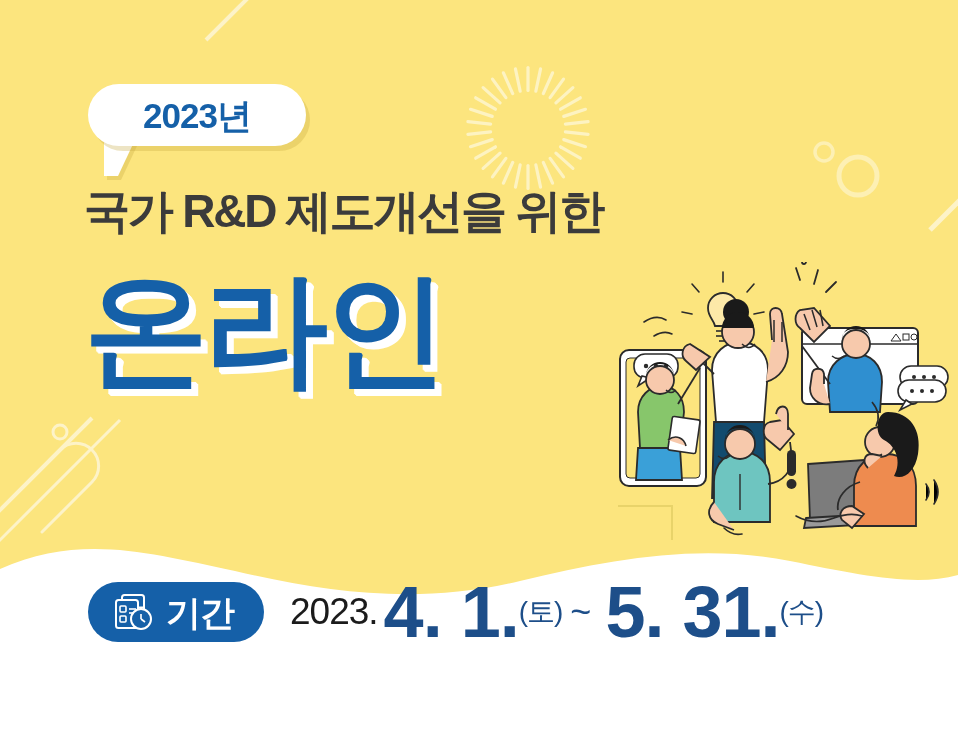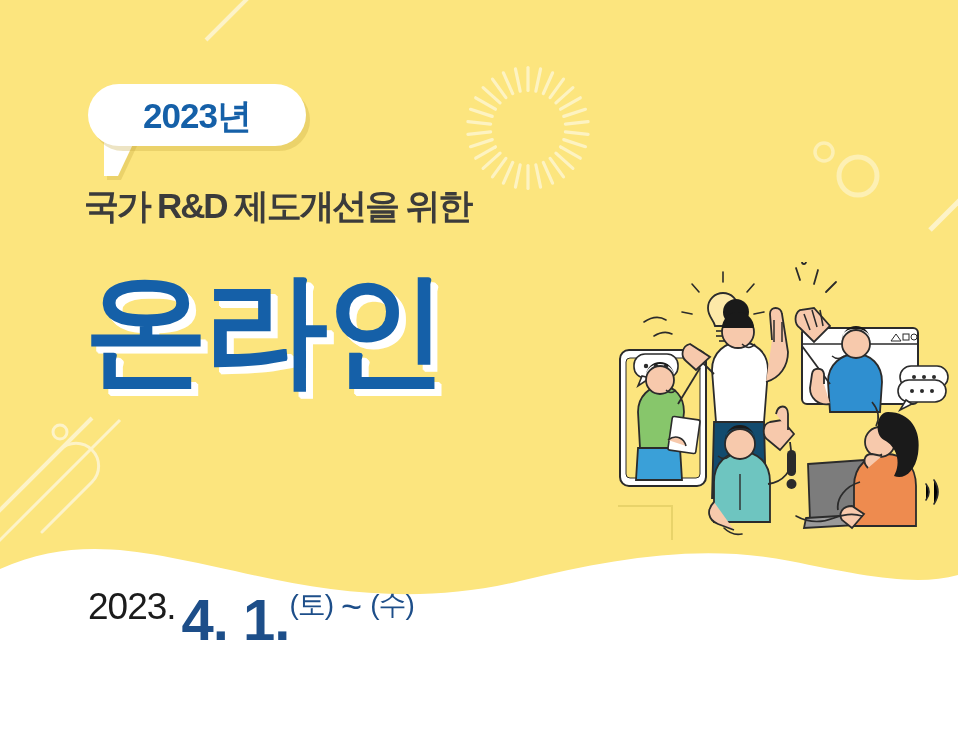--- a/index.html
+++ b/index.html
@@ -76,21 +76,21 @@
     border-top: 34px solid #ffffff;
     border-bottom: 0 solid transparent;
     filter: drop-shadow(3px 4px 0 rgba(196,166,60,.30));
   }
 
   
   .sub-title {
     position: absolute;
     left: 84px;
     top: 186px;
-    font-size: 35px;
+    font-size: 46px;
     font-weight: 700;
     color: #3b3b3b;
     letter-spacing: -2.2px;
     line-height: 1.12;
     white-space: nowrap;
   }
 
   .main-title {
     position: absolute;
     left: 84px;
@@ -137,31 +137,31 @@
   .pill-label {
     font-size: 35px;
     font-weight: 800;
     color: #ffffff;
     letter-spacing: -1px;
     line-height: 1;
   }
 
   .date-line {
     display: flex;
-    align-items: flex-start;
+    align-items: center;
     font-weight: 700;
   }
   .d-year {
     font-size: 37px;
     font-weight: 400;
     color: #1b1b1b;
     letter-spacing: -1px;
   }
   .d-big {
-    font-size: 58px;
+    font-size: 72px;
     font-weight: 700;
     color: #1d4e89;
     letter-spacing: -1px;
     margin-left: 6px;
   }
   .d-day {
     font-size: 28px;
     font-weight: 400;
     color: #1d4e89;
     letter-spacing: -1px;
@@ -396,23 +396,40 @@
     <g fill="none" stroke="#2b2b2b" stroke-width="1.6" stroke-linecap="round">
       <path d="M40 60 q12 -8 22 -2"></path>
       <path d="M50 74 q10 -6 18 -2"></path>
       <path d="M192 254 q18 10 38 2 q16 -6 28 -2"></path>
       <path d="M120 266 q8 8 18 6"></path>
     </g>
   </svg>
 
   <div class="period-row">
 
+    <div class="period-pill">
+      <svg class="pill-icon" width="42" height="42" viewBox="0 0 42 42" xmlns="http://www.w3.org/2000/svg">
+        <rect x="10" y="4" width="22" height="28" rx="2.5" fill="none" stroke="#ffffff" stroke-width="2"></rect>
+        <rect x="4" y="9" width="22" height="28" rx="2.5" fill="#1560a8" stroke="#ffffff" stroke-width="2"></rect>
+        <rect x="8" y="15" width="6" height="6" rx="1" fill="none" stroke="#ffffff" stroke-width="1.6"></rect>
+        <rect x="8" y="25" width="6" height="6" rx="1" fill="none" stroke="#ffffff" stroke-width="1.6"></rect>
+        <line x1="17" y1="18" x2="24" y2="18" stroke="#ffffff" stroke-width="1.6"></line>
+        <line x1="17" y1="22" x2="22" y2="22" stroke="#ffffff" stroke-width="1.6"></line>
+        <circle cx="29" cy="28" r="10" fill="#1560a8" stroke="#ffffff" stroke-width="2"></circle>
+        <line x1="26" y1="16.5" x2="32" y2="16.5" stroke="#ffffff" stroke-width="2"></line>
+        <line x1="29" y1="16.5" x2="29" y2="19" stroke="#ffffff" stroke-width="2"></line>
+        <line x1="29" y1="28" x2="29" y2="23" stroke="#ffffff" stroke-width="1.6"></line>
+        <line x1="29" y1="28" x2="33" y2="31" stroke="#ffffff" stroke-width="1.6"></line>
+      </svg>
+      <span class="pill-label">기간</span>
+    </div>
 
     <div class="date-line">
       <span class="d-year">2023.</span>
       <span class="d-big">4. 1.</span>
       <span class="d-day">(토)</span>
       <span class="d-tilde">~</span>
+      <span class="d-big">5. 31.</span>
       <span class="d-day">(수)</span>
     </div>
   </div>
 
 </div>
 
 </body></html>

